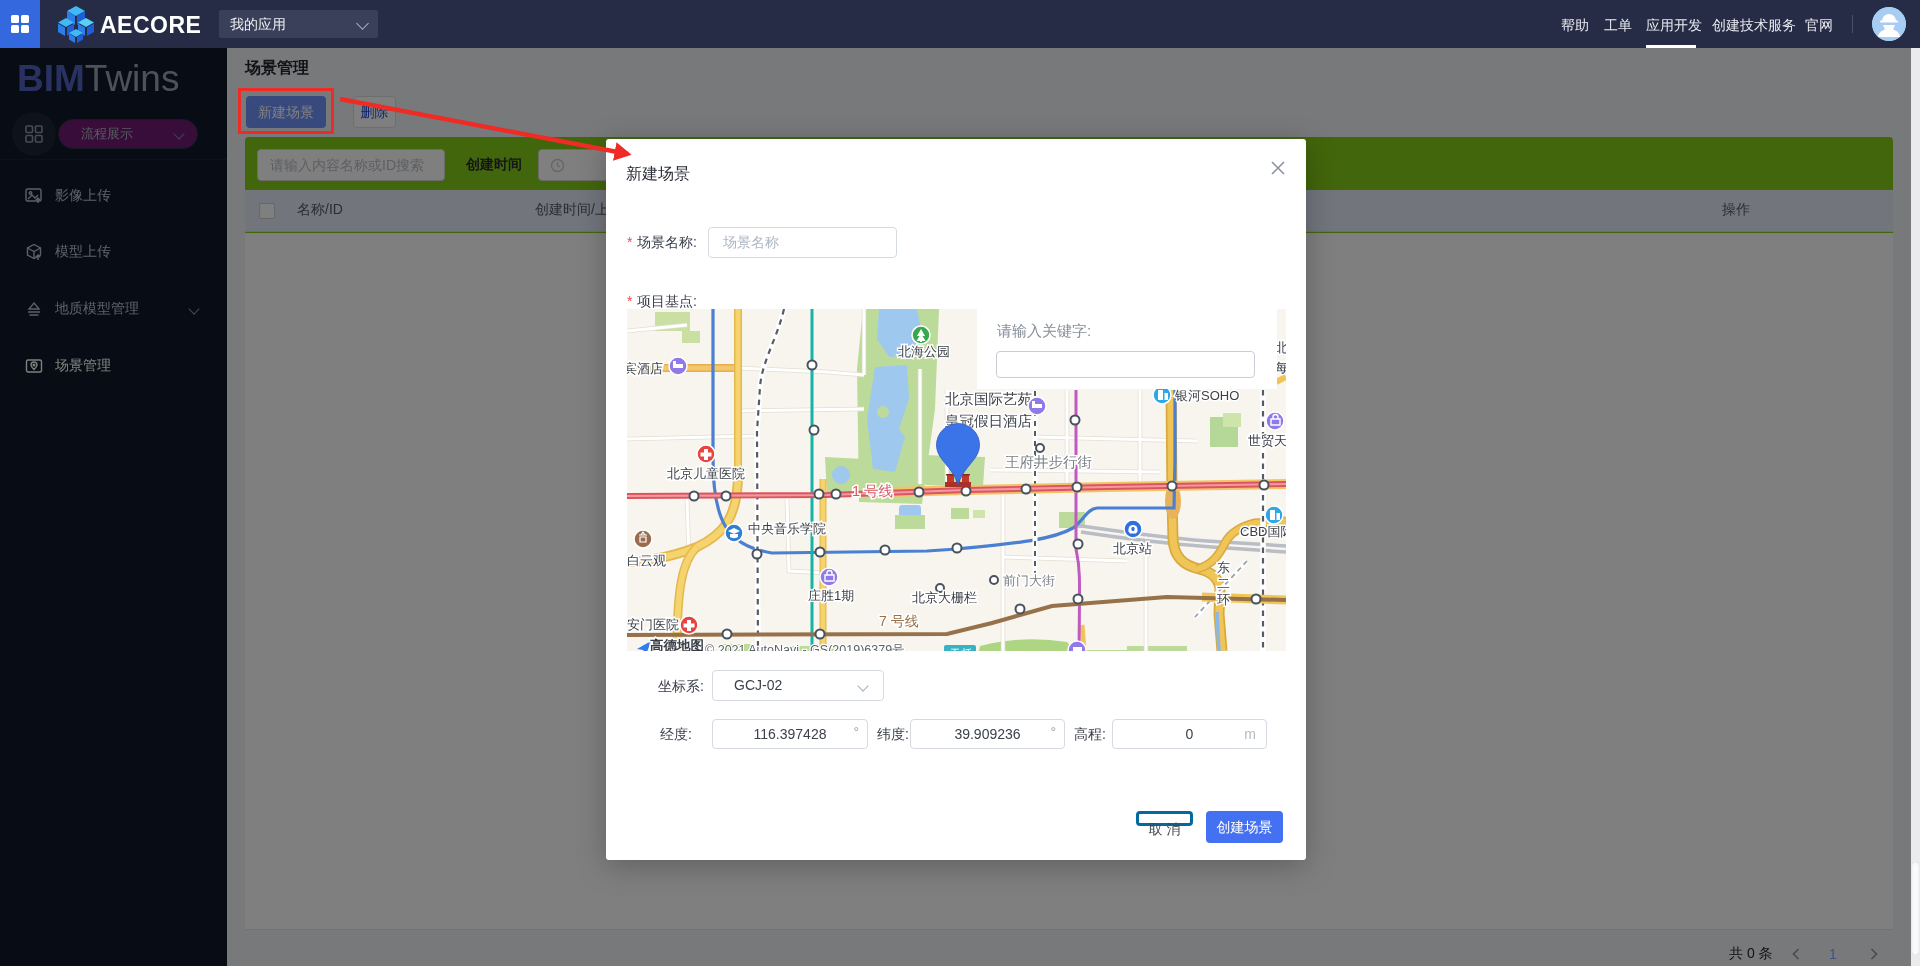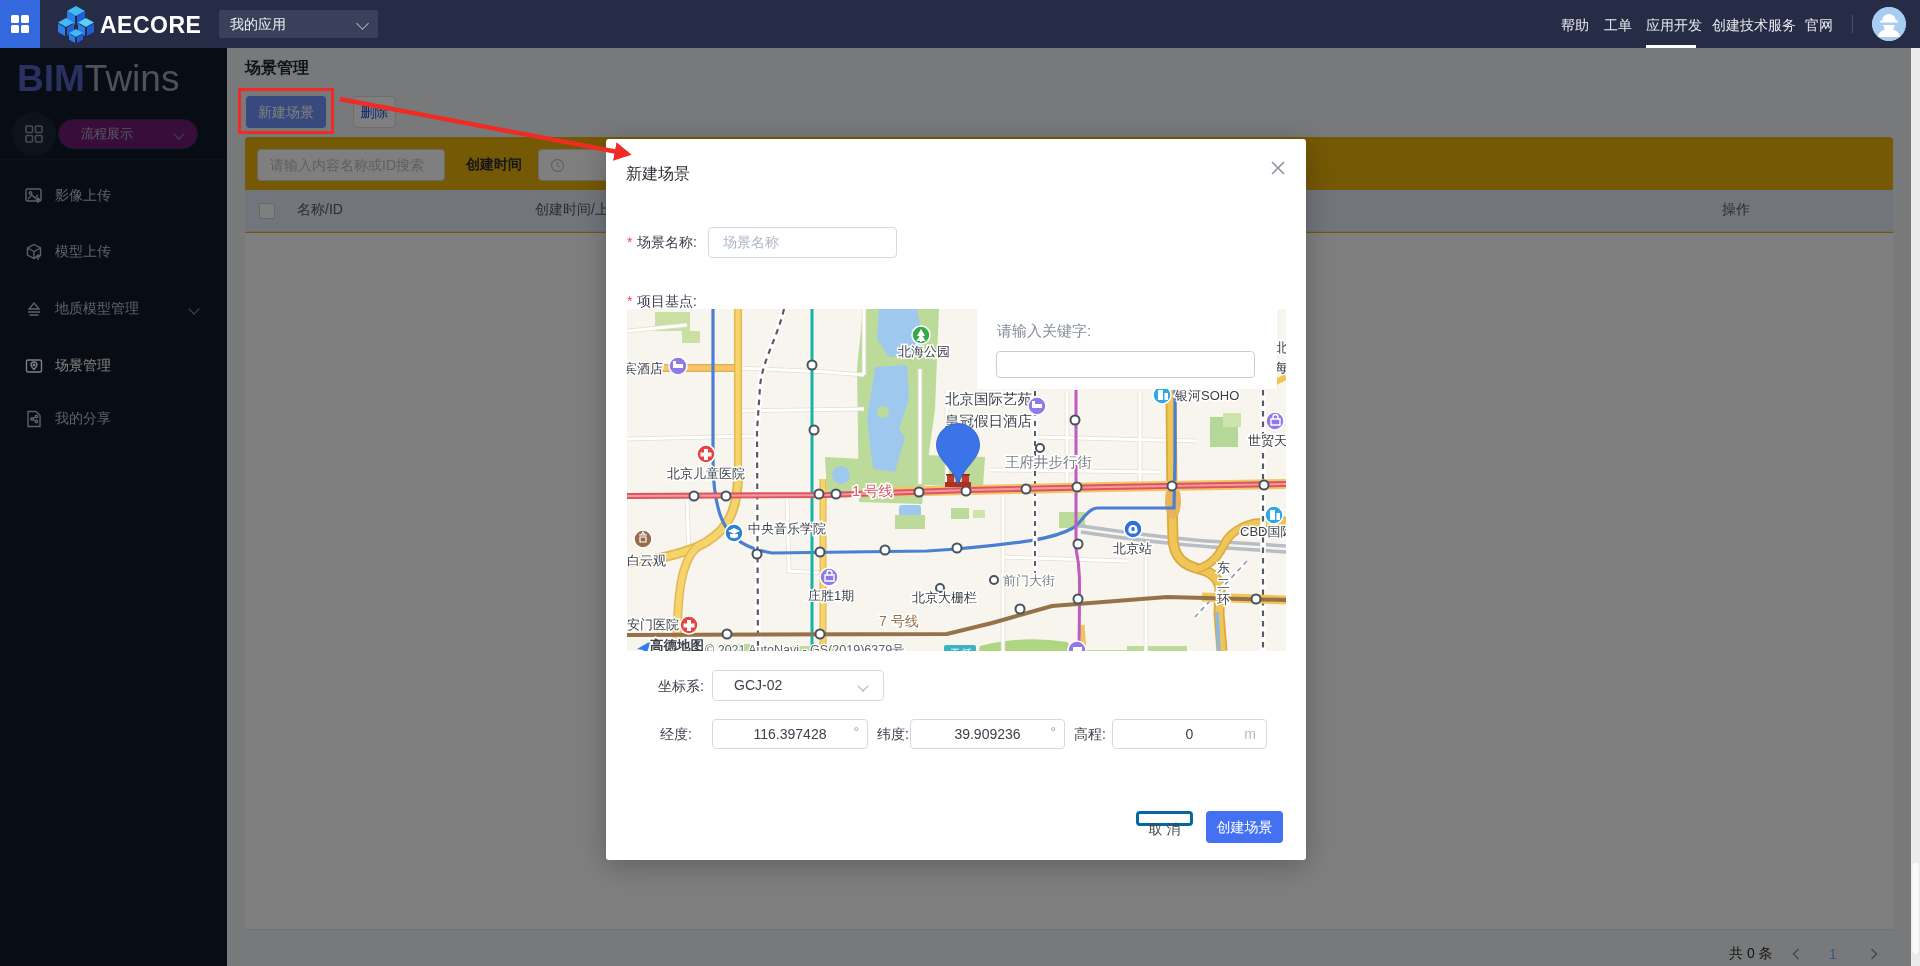--- a/index.html
+++ b/index.html
@@ -33,21 +33,21 @@
   .mitem .txt { position:absolute; left:55px; top:50%; transform:translateY(-50%); }
   .mitem svg { position:absolute; left:25px; top:50%; transform:translateY(-50%); }
   .mitem.on { color:#ffffff; }
   .mitem .chev2 { position:absolute; left:190px; top:16px; width:8px; height:8px; border-right:1.5px solid #8a94a8; border-bottom:1.5px solid #8a94a8; transform:rotate(45deg); }
 
   
   #main { position:absolute; left:227px; top:48px; width:1685px; height:918px; background:#f0f2f5; }
   #pgtitle { position:absolute; left:18px; top:10px; font-size:16px; color:#23262e; font-weight:bold; }
   .btn-primary { position:absolute; background:#6e93fa; color:#fff; font-size:14px; border-radius:4px; text-align:center; }
   #btn-del { position:absolute; left:126px; top:48px; width:43px; height:32px; background:#fff; border:1px solid #dcdcdc; border-radius:4px; color:#1d4ed8; font-size:14px; line-height:30px; text-align:center; }
-  #card { position:absolute; left:18px; top:89px; width:1648px; height:793px; background:#eab308; border-radius:4px; }
+  #card { position:absolute; left:18px; top:89px; width:1648px; height:793px; background:#84cc16; border-radius:4px; }
   #searchin { position:absolute; left:12px; top:12px; width:188px; height:32px; border:1px solid #d9d9d9; border-radius:4px; color:#b9bec7; font-size:14px; line-height:30px; padding-left:12px; background:#fff; }
   #ctlabel { position:absolute; left:221px; top:19px; font-size:14px; color:#2b2b33; font-weight:bold; }
   #datebox { position:absolute; left:293px; top:12px; width:120px; height:32px; border:1px solid #d9d9d9; border-radius:4px; background:#fff; }
   #thead { position:absolute; left:0; top:53px; width:1648px; height:42px; background:#e4eaf8; border-bottom:1px solid #d9dde6; color:#555b66; font-size:14px; }
   #thead .cb { position:absolute; left:14px; top:13px; width:16px; height:16px; background:#fff; border:1px solid #cfcfcf; border-radius:2px; }
   #tbody { position:absolute; left:0; top:96px; width:1648px; height:697px; background:#fff; border-bottom:1px solid #e4e7ee; }
   #pager { position:absolute; left:1502px; top:897px; font-size:14px; color:#262626; }
 
   
   #mask { position:absolute; left:0; top:48px; width:1911px; height:918px; background:rgba(0,0,0,0.5); z-index:40; }
@@ -114,30 +114,20 @@
     <span class="txt">地质模型管理</span>
     <div class="chev2"></div>
   </div>
   <div class="mitem on" style="top:298px;">
     <svg width="18" height="18" viewBox="0 0 18 18" fill="none" stroke="#ffffff" stroke-width="1.4">
         <rect x="1.5" y="3" width="15" height="12" rx="1.5"></rect>
         <path d="M9 5 a3 3 0 0 1 3 3 c0 2-3 4.5-3 4.5 S6 10 6 8 a3 3 0 0 1 3-3 Z"></path>
         <circle cx="9" cy="8" r="0.8"></circle>
       </svg>
     <span class="txt">场景管理</span>
-  </div>
-  <div class="mitem" style="top:351px;">
-    <svg width="18" height="18" viewBox="0 0 18 18" fill="none" stroke="#b9c2d2" stroke-width="1.4">
-        <path d="M3 1.5 h8 l4 4 V16.5 H3 Z"></path>
-        <circle cx="7" cy="9" r="1.2"></circle>
-        <circle cx="11.5" cy="6.5" r="1.2"></circle>
-        <circle cx="11.5" cy="11.5" r="1.2"></circle>
-        <path d="M8 8.4 l2.4-1.3 M8 9.6 l2.4 1.3"></path>
-      </svg>
-    <span class="txt">我的分享</span>
   </div>
 </div>
 
 <div id="main">
   <div id="pgtitle">场景管理</div>
   <div class="btn-primary" style="left:19px;top:48px;width:80px;height:32px;line-height:32px;">新建场景</div>
   <div id="btn-del">删除</div>
   <div id="card">
     <div id="searchin">请输入内容名称或ID搜索</div>
     <div id="ctlabel">创建时间</div>

